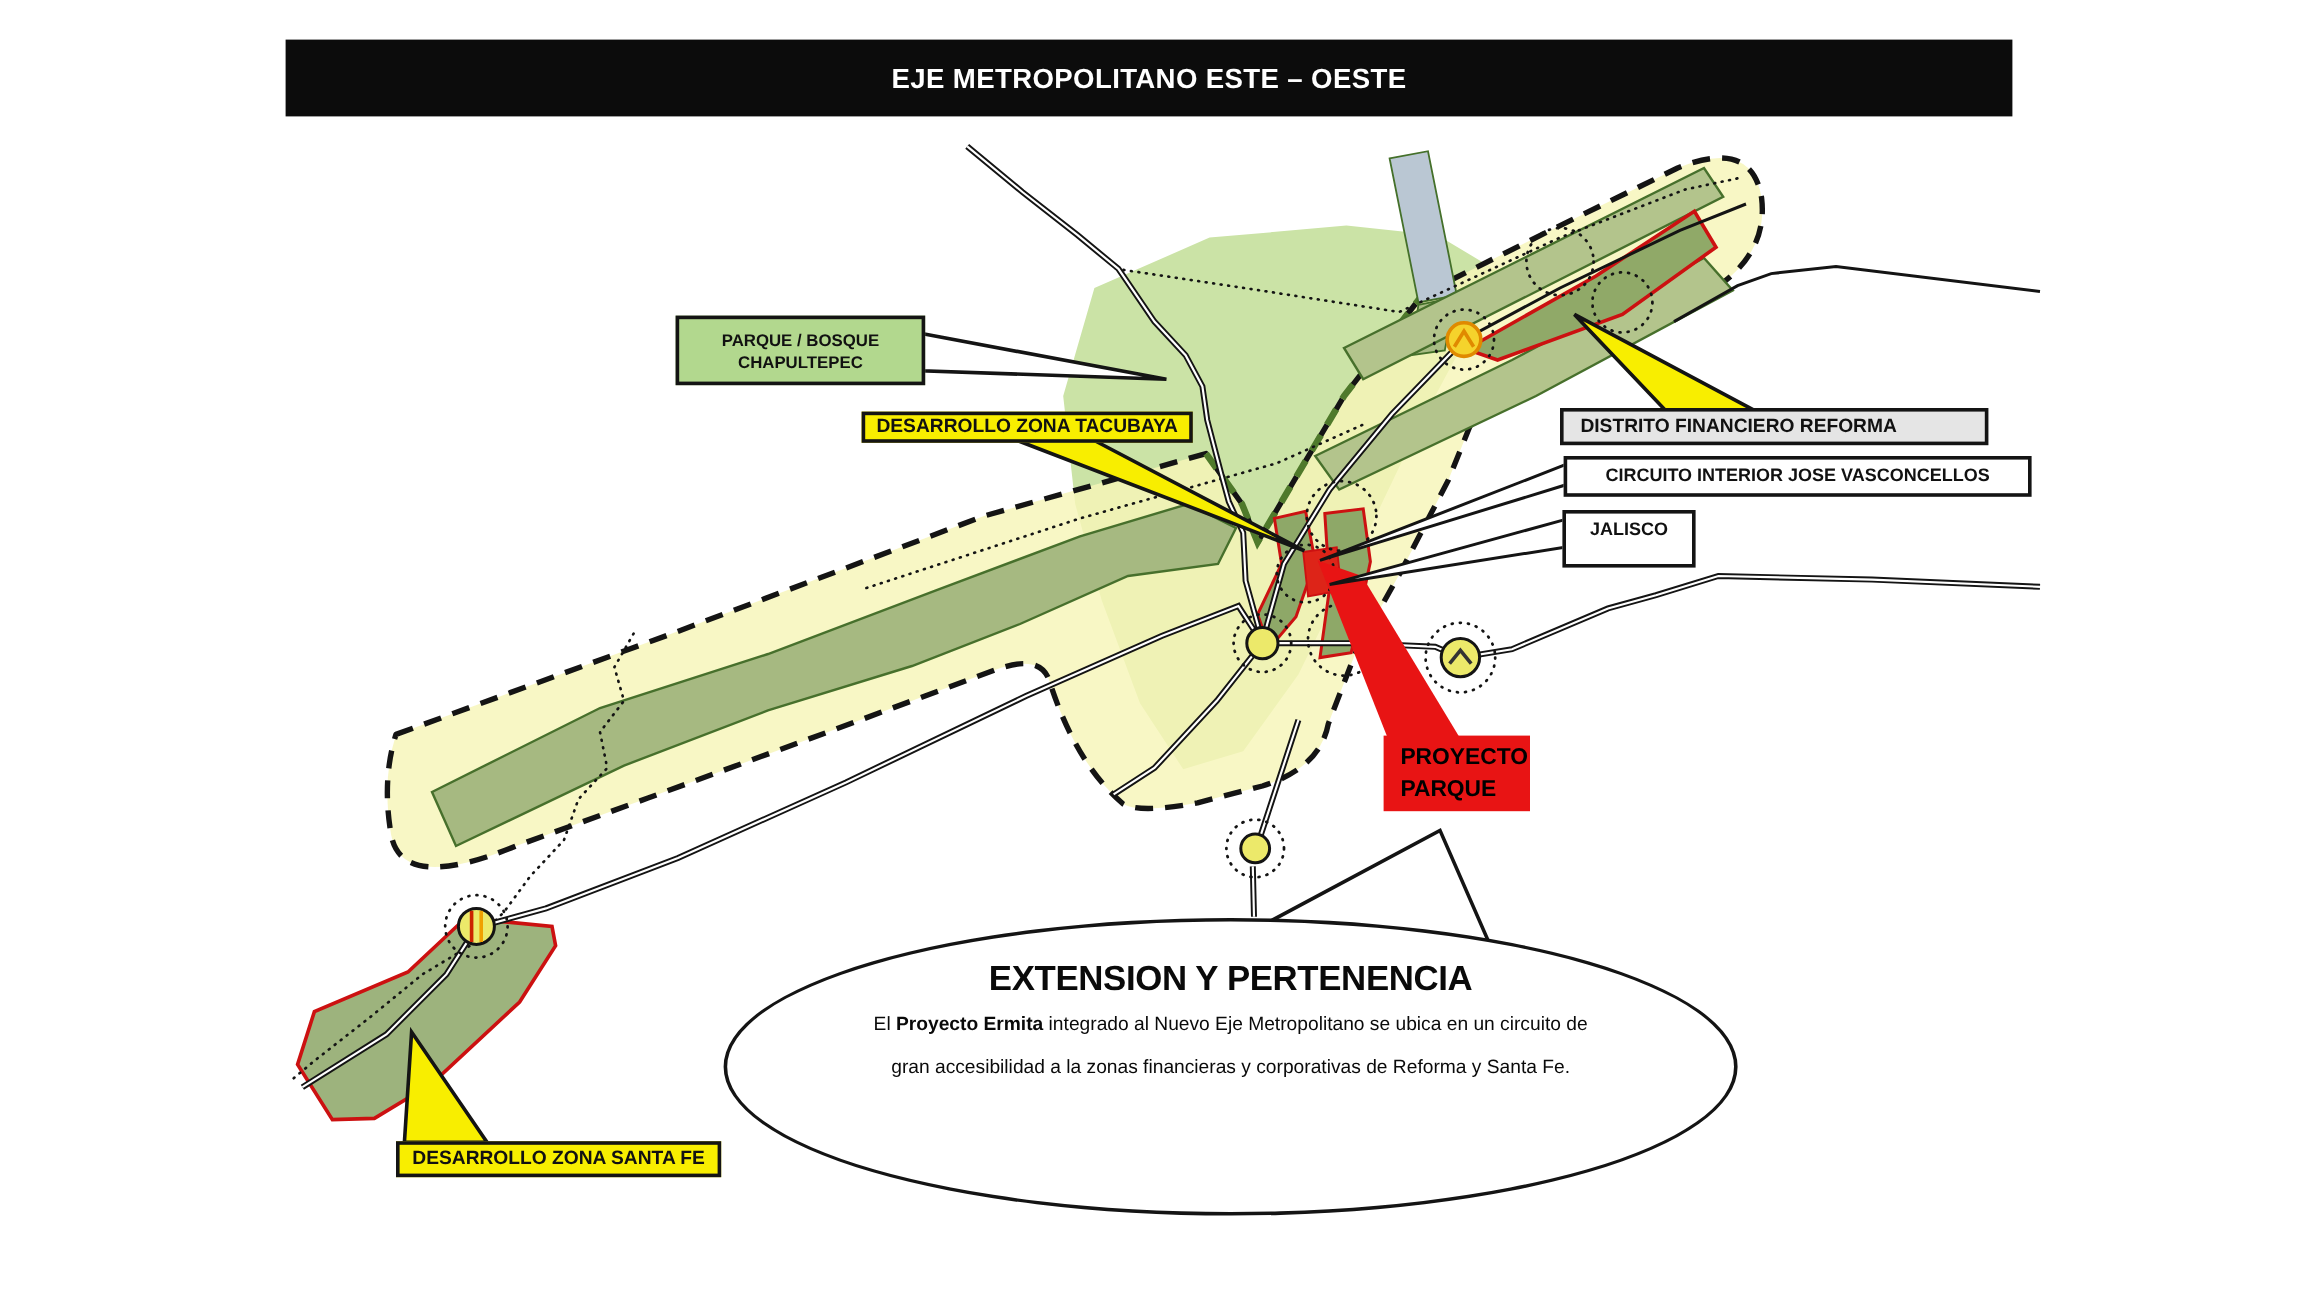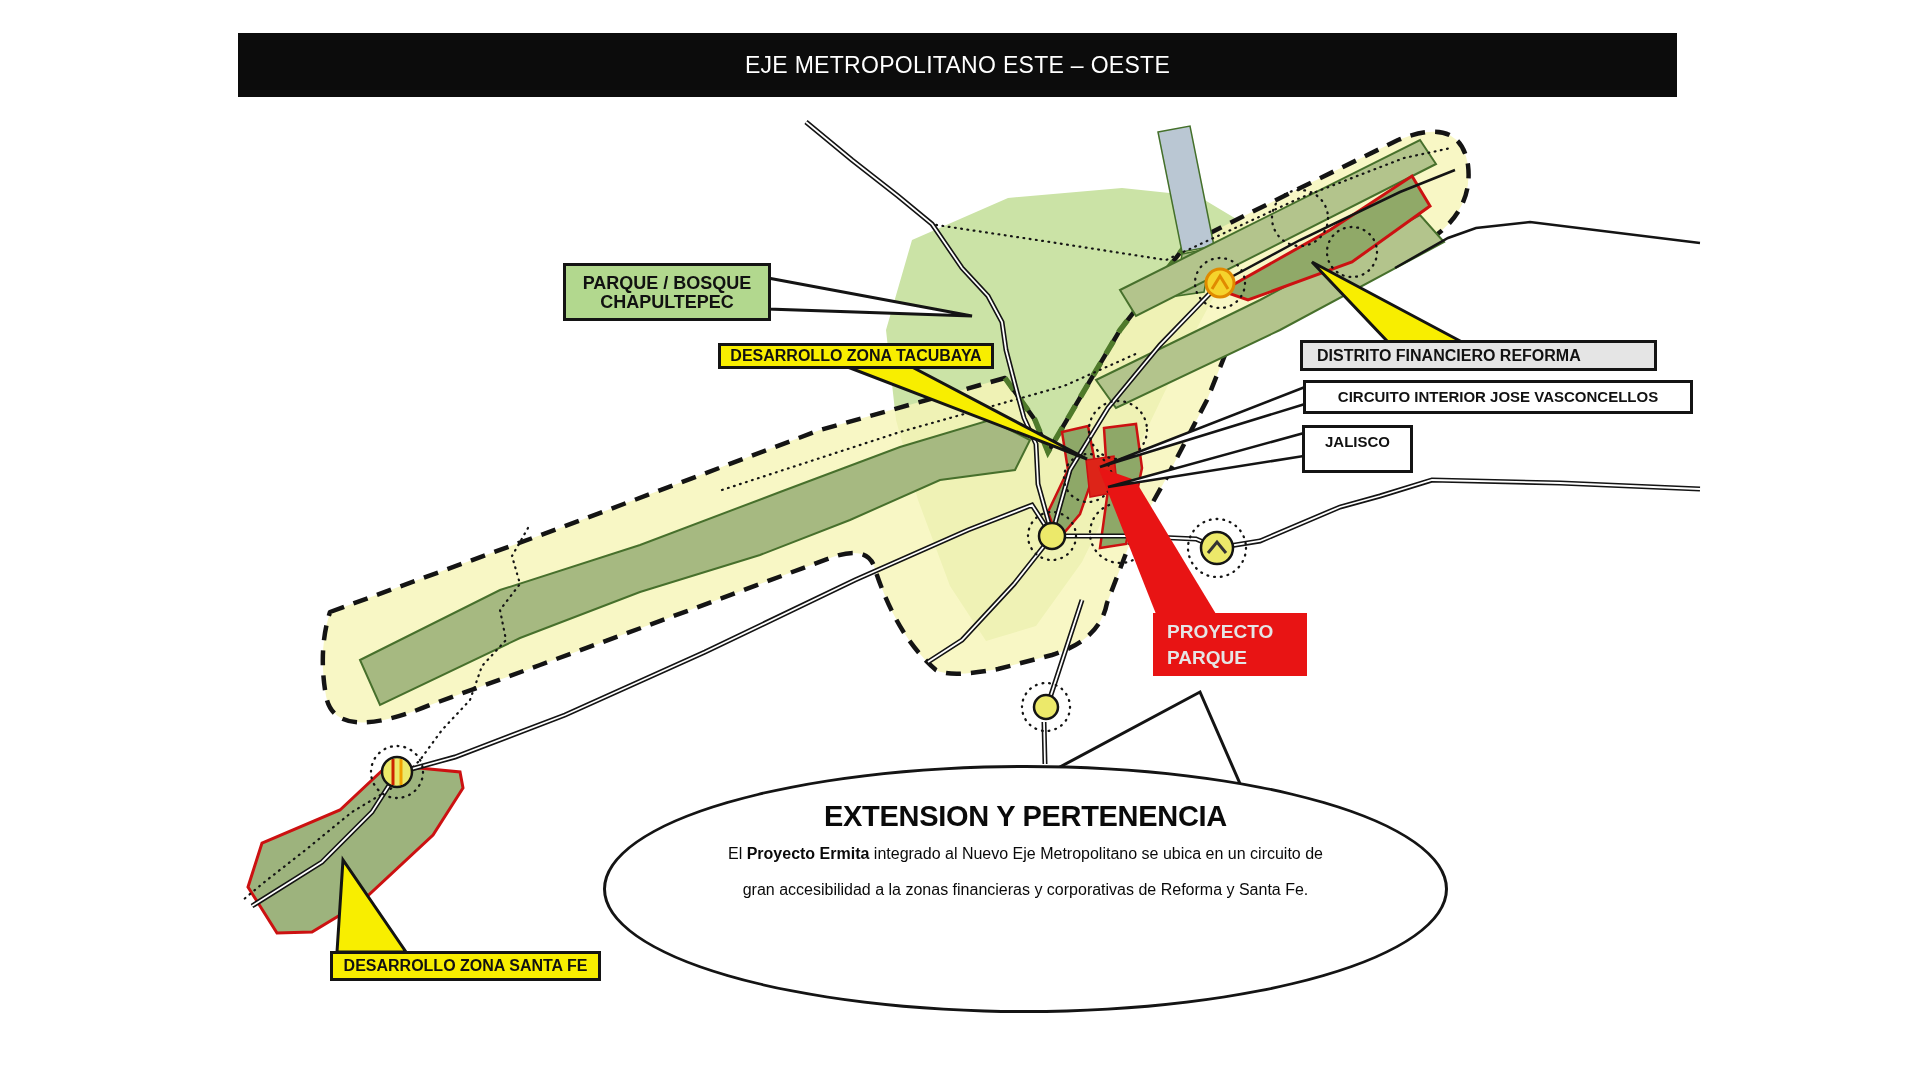--- a/index.html
+++ b/index.html
@@ -1,35 +1,35 @@
 <!DOCTYPE html>
 <html><head>
 <meta charset="utf-8">
 <style>
   html,body{margin:0;padding:0;background:#fff;}
   .stage{position:relative;width:1920px;height:1080px;background:#fff;overflow:hidden;
          font-family:"Liberation Sans",sans-serif;}
   .titlebar{position:absolute;left:238px;top:33px;width:1439px;height:64px;background:#0c0c0c;
-            color:#fff;font-weight:normal;font-size:23px;text-align:center;line-height:64px;
+            color:#fff;font-weight:bold;font-size:23px;text-align:center;line-height:64px;
             letter-spacing:.3px;}
   svg.map{position:absolute;left:0;top:0;}
   .lbl{position:absolute;box-sizing:border-box;border:3px solid #141414;font-weight:bold;
        color:#111;z-index:4;}
   .lbl-chapultepec{left:563px;top:263px;width:208px;height:58px;background:#b2d88e;
-       font-size:18px;line-height:19px;text-align:center;padding-top:8px;}
+       font-size:14px;line-height:19px;text-align:center;padding-top:8px;}
   .lbl-tacubaya{left:718px;top:343px;width:276px;height:26px;background:#f8ee00;
        font-size:16px;line-height:20px;text-align:center;}
   .lbl-reforma{left:1300px;top:340px;width:357px;height:31px;background:#e5e5e5;
        font-size:16px;line-height:25px;padding-left:14px;}
   .lbl-circuito{left:1303px;top:380px;width:390px;height:34px;background:#fff;
        font-size:15px;line-height:28px;text-align:center;}
   .lbl-jalisco{left:1302px;top:425px;width:111px;height:48px;background:#fff;
        font-size:15px;line-height:28px;text-align:center;}
-  .lbl-ermita{left:1153px;top:613px;width:154px;height:63px;background:#e81414;border:none;
-       color:#e5e5e5;font-size:19px;line-height:26px;padding:6px 0 0 14px;}
+  .lbl-ermita{left:1153px;top:613px;width:122px;height:63px;background:#e81414;border:none;
+       color:#000000;font-size:19px;line-height:26px;padding:6px 0 0 14px;}
   .lbl-santafe{left:292px;top:951px;width:271px;height:30px;background:#f8ee00;
        font-size:16px;line-height:24px;text-align:center;margin-left:38px;}
   .bubble{position:absolute;left:603px;top:765px;width:845px;height:248px;background:#fff;
        border:3px solid #141414;border-radius:50%;z-index:5;text-align:center;box-sizing:border-box;}
   .bubble-title{margin-top:32px;font-size:29px;font-weight:bold;color:#0a0a0a;letter-spacing:-.3px;}
   .bubble-body{width:600px;margin:3px auto 0;font-size:16px;line-height:36px;color:#0a0a0a;}
 </style>
 </head>
 <body>
 

